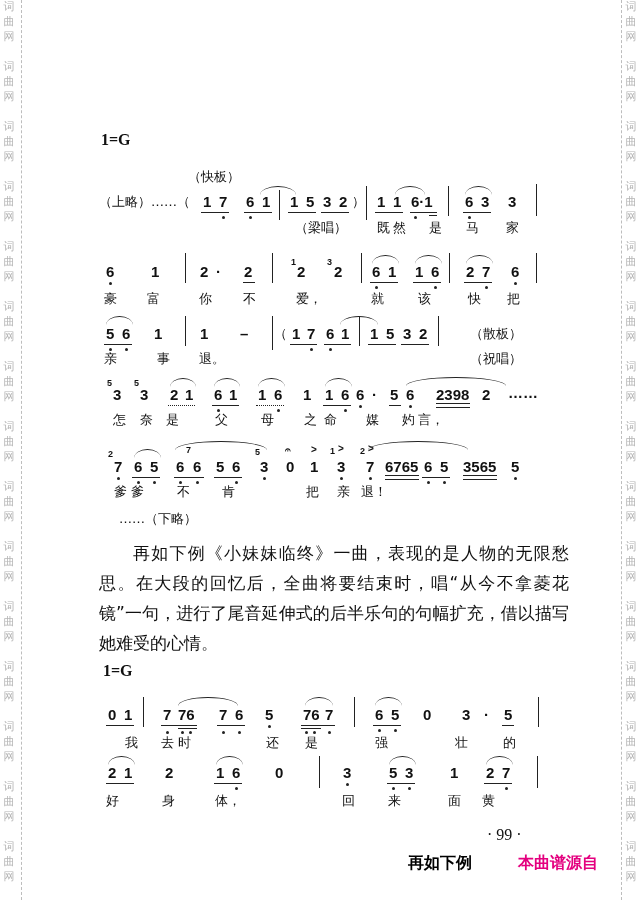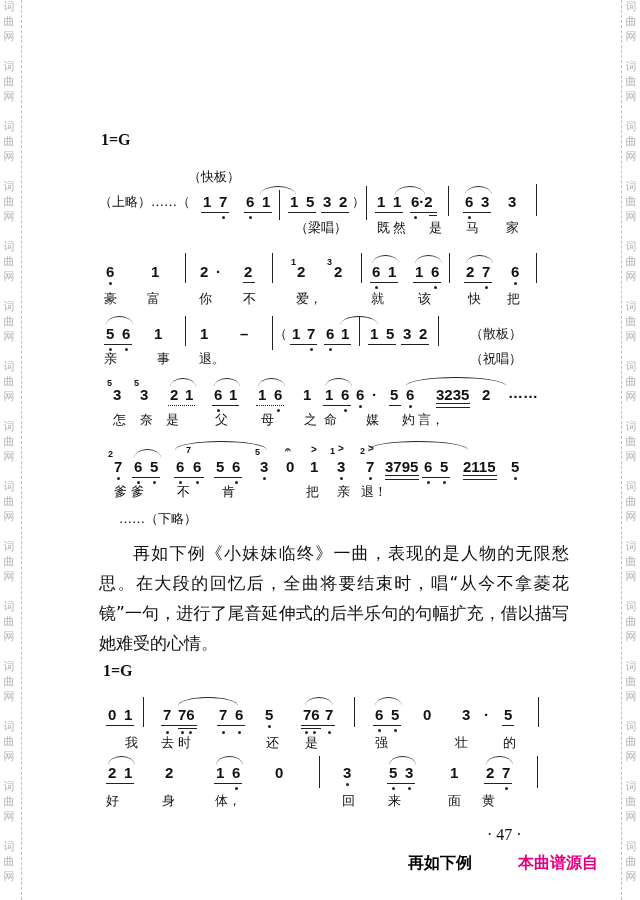--- a/index.html
+++ b/index.html
@@ -144,21 +144,21 @@
 <div class="abs note" style="left:306px; top:193px;">5</div>
 <div class="ul" style="left:288px; top:212px; width:28px;"></div>
 <div class="abs note" style="left:323px; top:193px;">3</div>
 <div class="abs note" style="left:339px; top:193px;">2</div>
 <div class="ul" style="left:321px; top:212px; width:28px;"></div>
 <div class="abs lyric" style="left:352px; top:193px;">）</div>
 <div class="bar" style="left:366px; top:186px; height:34px;"></div>
 <div class="abs note" style="left:377px; top:193px;">1</div>
 <div class="abs note" style="left:393px; top:193px;">1</div>
 <div class="ul" style="left:375px; top:212px; width:28px;"></div>
-<div class="abs note" style="left:411px; top:193px;">6·2</div>
+<div class="abs note" style="left:411px; top:193px;">6·1</div>
 <div class="ul" style="left:410px; top:212px; width:27px;"></div>
 <div class="ul" style="left:429px; top:215px; width:8px;"></div>
 <div class="dot" style="left:414px; top:216px;"></div>
 <div class="slur" style="left:395px; top:186px; width:30px;"></div>
 <div class="bar" style="left:448px; top:186px; height:30px;"></div>
 <div class="abs note" style="left:465px; top:193px;">6</div>
 <div class="abs note" style="left:481px; top:193px;">3</div>
 <div class="ul" style="left:463px; top:212px; width:28px;"></div>
 <div class="dot" style="left:468px; top:216px;"></div>
 <div class="slur" style="left:465px; top:186px; width:27px;"></div>
@@ -277,21 +277,21 @@
 <div class="dot" style="left:344px; top:409px;"></div>
 <div class="slur" style="left:325px; top:378px; width:27px;"></div>
 <div class="abs note" style="left:356px; top:386px;">6</div>
 <div class="dot" style="left:359px; top:405px;"></div>
 <div class="abs note" style="left:372px; top:386px;">·</div>
 <div class="abs note" style="left:390px; top:386px;">5</div>
 <div class="ul" style="left:389px; top:405px; width:12px;"></div>
 <div class="abs note" style="left:406px; top:386px;">6</div>
 <div class="dot" style="left:409px; top:405px;"></div>
 <div class="slur" style="left:406px; top:377px; width:100px;"></div>
-<div class="abs note" style="left:436px; top:386px;">3235</div>
+<div class="abs note" style="left:436px; top:386px;">2398</div>
 <div class="ul2" style="left:436px; top:403px; width:34px;"></div>
 <div class="abs note" style="left:482px; top:386px;">2</div>
 <div class="abs note" style="left:508px; top:384px;">……</div>
 
 <div class="abs lyric" style="left:113px; top:411px;">怎</div>
 <div class="abs lyric" style="left:140px; top:411px;">奈</div>
 <div class="abs lyric" style="left:166px; top:411px;">是</div>
 <div class="abs lyric" style="left:215px; top:411px;">父</div>
 <div class="abs lyric" style="left:261px; top:411px;">母</div>
 <div class="abs lyric" style="left:304px; top:411px;">之</div>
@@ -329,28 +329,28 @@
 <div class="abs note" style="left:310px; top:458px;">1</div>
 <div class="grace" style="left:330px; top:446px;">1</div>
 <div class="abs note" style="left:338px; top:443px; font-size:10px;">&gt;</div>
 <div class="abs note" style="left:337px; top:458px;">3</div>
 <div class="dot" style="left:340px; top:477px;"></div>
 <div class="grace" style="left:360px; top:446px;">2</div>
 <div class="abs note" style="left:368px; top:443px; font-size:10px;">&gt;</div>
 <div class="abs note" style="left:366px; top:458px;">7</div>
 <div class="dot" style="left:369px; top:477px;"></div>
 <div class="slur" style="left:368px; top:441px; width:100px;"></div>
-<div class="abs note" style="left:385px; top:458px;">3795</div>
+<div class="abs note" style="left:385px; top:458px;">6765</div>
 <div class="ul2" style="left:385px; top:475px; width:34px;"></div>
 <div class="abs note" style="left:424px; top:458px;">6</div>
 <div class="abs note" style="left:440px; top:458px;">5</div>
 <div class="ul" style="left:422px; top:477px; width:28px;"></div>
 <div class="dot" style="left:427px; top:481px;"></div>
 <div class="dot" style="left:443px; top:481px;"></div>
-<div class="abs note" style="left:463px; top:458px;">2115</div>
+<div class="abs note" style="left:463px; top:458px;">3565</div>
 <div class="ul2" style="left:463px; top:475px; width:34px;"></div>
 <div class="abs note" style="left:511px; top:458px;">5</div>
 <div class="dot" style="left:514px; top:477px;"></div>
 
 <div class="abs lyric" style="left:114px; top:483px;">爹</div>
 <div class="abs lyric" style="left:131px; top:483px;">爹</div>
 <div class="abs lyric" style="left:177px; top:483px;">不</div>
 <div class="abs lyric" style="left:222px; top:483px;">肯</div>
 <div class="abs lyric" style="left:306px; top:483px;">把</div>
 <div class="abs lyric" style="left:337px; top:483px;">亲</div>
@@ -443,15 +443,15 @@
 <div class="bar" style="left:537px; top:756px; height:32px;"></div>
 
 <div class="abs lyric" style="left:106px; top:792px;">好</div>
 <div class="abs lyric" style="left:162px; top:792px;">身</div>
 <div class="abs lyric" style="left:215px; top:792px;">体，</div>
 <div class="abs lyric" style="left:342px; top:792px;">回</div>
 <div class="abs lyric" style="left:388px; top:792px;">来</div>
 <div class="abs lyric" style="left:448px; top:792px;">面</div>
 <div class="abs lyric" style="left:482px; top:792px;">黄</div>
 
-<div class="abs pagenum" style="left:487px; top:826px;">· 47 ·</div>
+<div class="abs pagenum" style="left:487px; top:826px;">· 99 ·</div>
 <div class="abs src-black" style="left:408px; top:853px;">再如下例</div>
 <div class="abs src-pink" id="src-site" style="left: 518px; top: 853px; color: rgb(228, 0, 127);">本曲谱源自</div>
 
 </body></html>

